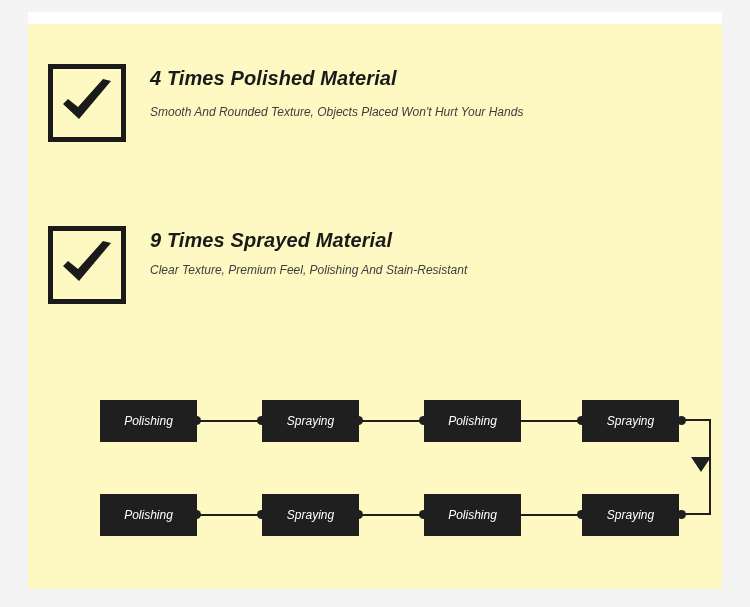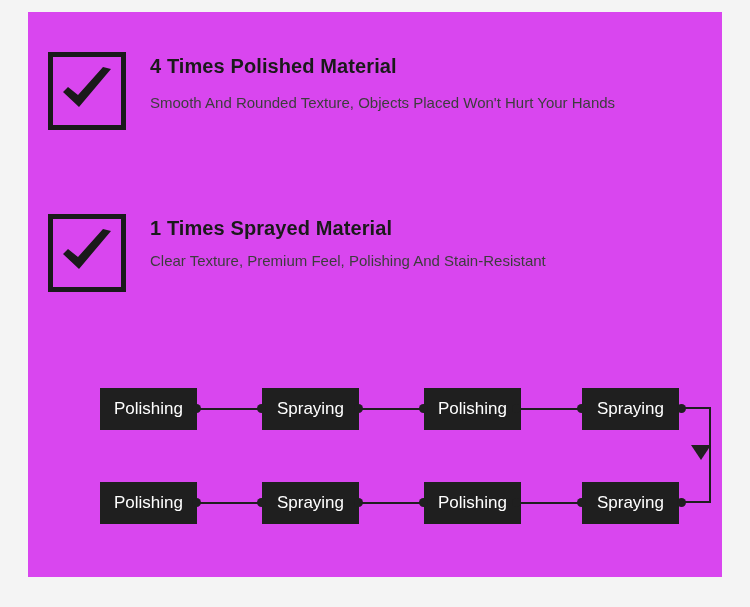--- a/index.html
+++ b/index.html
@@ -44,24 +44,25 @@
     position: absolute;
     left: 0;
     bottom: 0;
     width: 750px;
     height: 30px;
     background: #f4f4f4;
   }
   .content {
     position: absolute;
     left: 28px;
-    top: 12px;
+    top: 24px;
     width: 694px;
     height: 565px;
-    background: #d946ef;
+    background: #fef9c3;
+    font-style: italic;
   }
 
   
   .feature {
     position: absolute;
     display: flex;
     align-items: flex-start;
   }
   .feature.f1 { left: 20px; top: 40px; }
   .feature.f2 { left: 20px; top: 202px; }
@@ -89,21 +90,21 @@
     font-weight: bold;
     color: #1a1a1a;
     line-height: 1.2;
     max-width: 250px;
     letter-spacing: 0.1px;
   }
   .feature.f2 .feature-title {
     max-width: 460px;
   }
   .feature-sub {
-    font-size: 15px;
+    font-size: 12px;
     color: #3d3d3d;
     line-height: 1.42;
     margin-top: 10px;
     max-width: 400px;
   }
   .feature.f1 .feature-sub {
     max-width: 600px;
     margin-top: 14px;
   }
 
@@ -114,21 +115,21 @@
     top: 345px;
     width: 660px;
     height: 180px;
   }
   .chip {
     position: absolute;
     width: 97px;
     height: 42px;
     background: #1f1f1f;
     color: #ffffff;
-    font-size: 17px;
+    font-size: 12px;
     display: flex;
     align-items: center;
     justify-content: center;
     box-sizing: border-box;
   }
   .chip.shadow::after {
     content: "";
     position: absolute;
     left: 8px;
     top: 8px;
@@ -188,21 +189,21 @@
       </div>
     </div>
 
     <div class="feature f2">
       <div class="checkbox">
         <svg width="56" height="52" viewBox="0 0 56 52" aria-hidden="true">
           <path d="M4 27 L20 42 L52 4 L44 2 L19 30 L9 22 Z" fill="#1a1a1a"></path>
         </svg>
       </div>
       <div class="feature-text">
-        <div class="feature-title">1 Times Sprayed Material</div>
+        <div class="feature-title">9 Times Sprayed Material</div>
         <div class="feature-sub">Clear Texture, Premium Feel, Polishing And Stain-Resistant</div>
       </div>
     </div>
 
     <div class="process">
 
       <div class="connector" style="left:148px; top:51px; width:74px;"></div>
       <div class="connector" style="left:310px; top:51px; width:74px;"></div>
       <div class="connector" style="left:468px; top:51px; width:74px;"></div>
 

